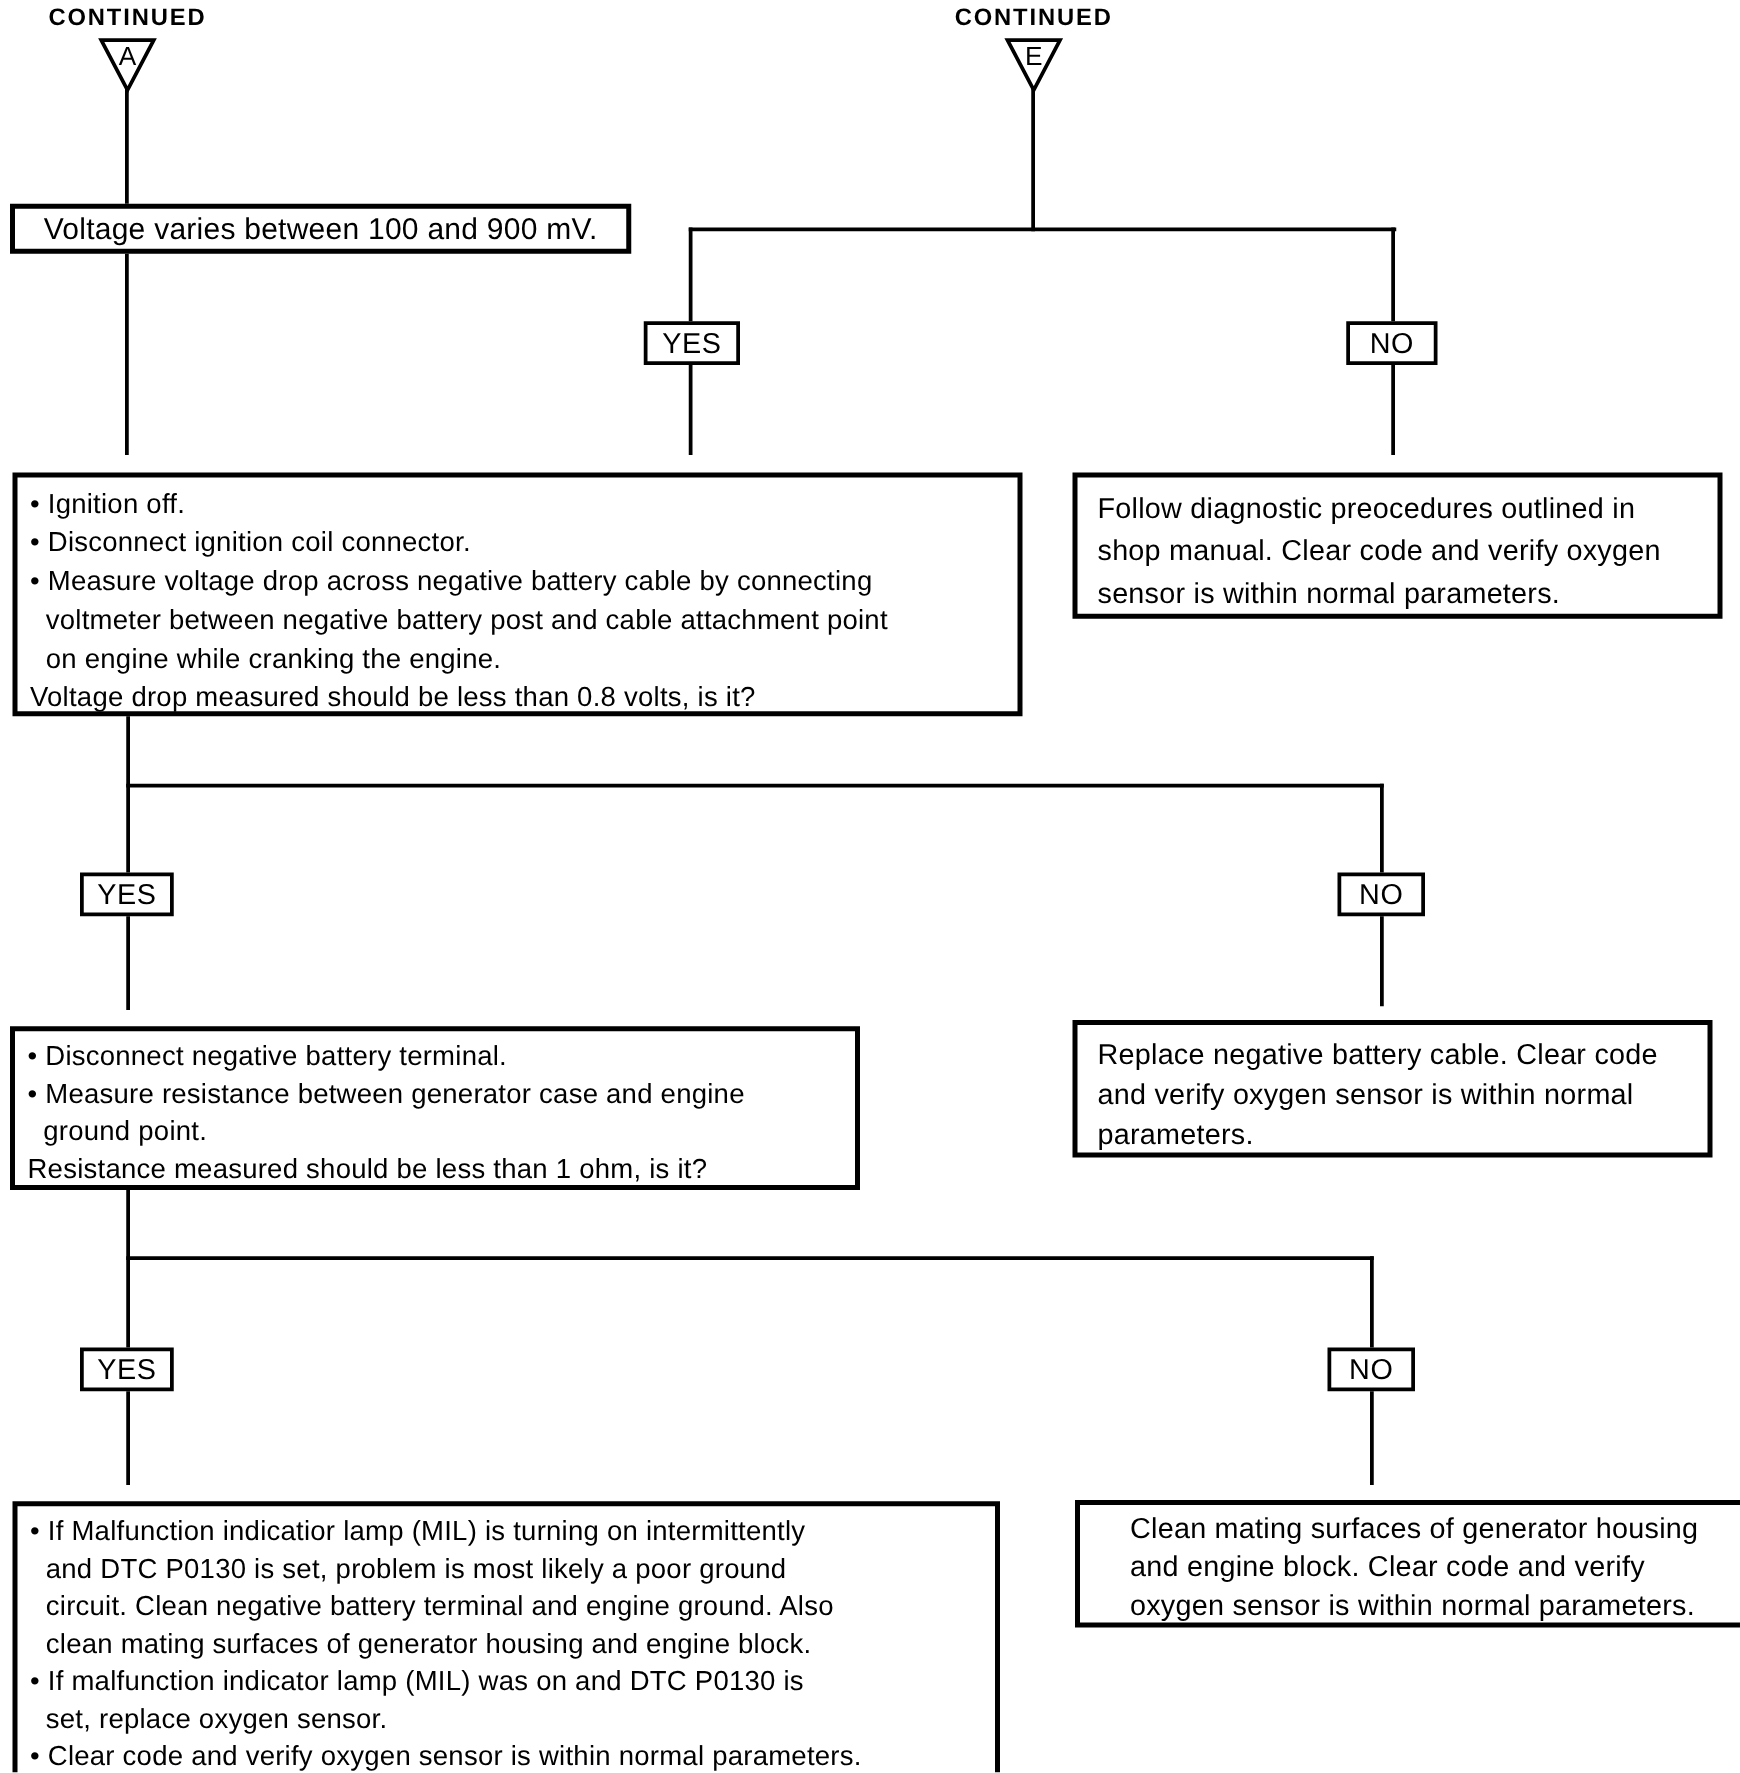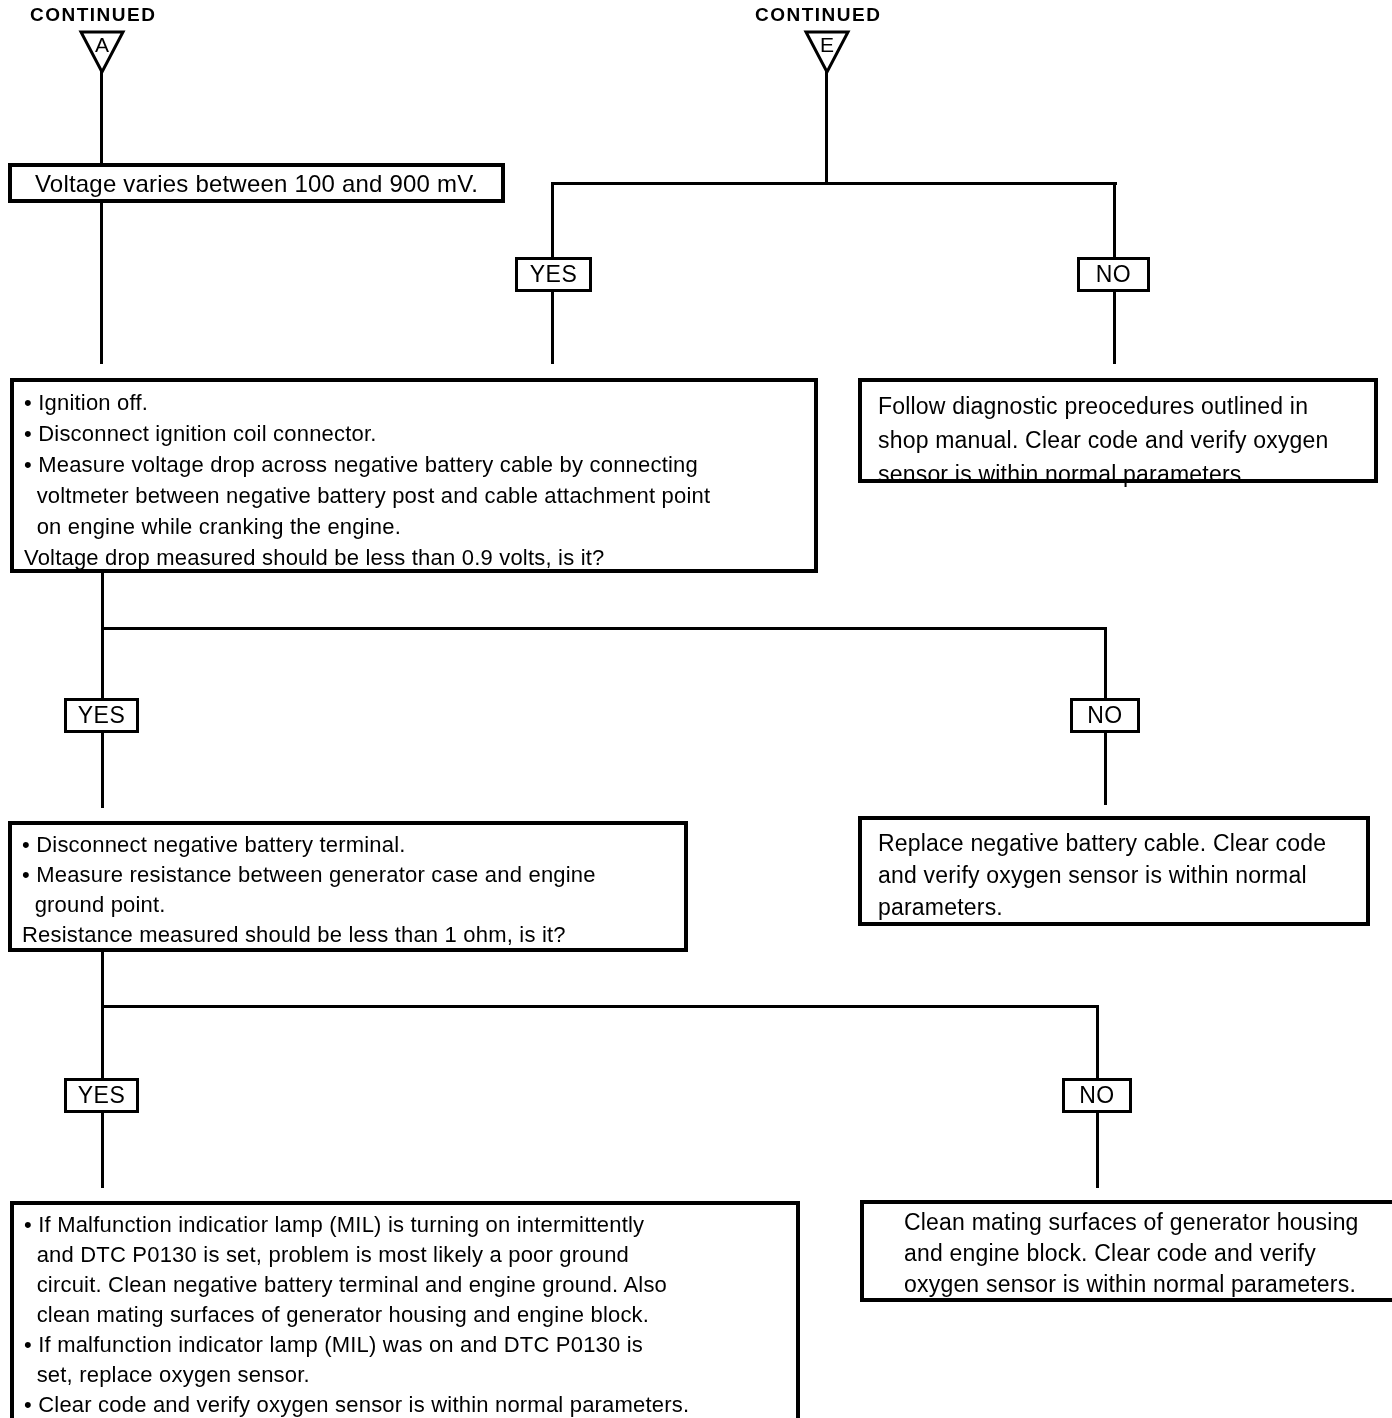--- a/index.html
+++ b/index.html
@@ -49,20 +49,21 @@
     border: 3px solid #000000;
     box-sizing: border-box;
     font-size: 23px;
     line-height: 28px;
     text-align: center;
     letter-spacing: 0.5px;
   }
   .connector {
     position: absolute;
     width: 144px;
+    text-align: center;
   }
   .connector .cont-label {
     font-size: 19px;
     font-weight: bold;
     letter-spacing: 1.5px;
     line-height: 22px;
   }
   .connector svg {
     display: block;
     margin: 3px auto 0 auto;
@@ -106,23 +107,23 @@
     </svg>
   </div>
 
   <div class="node single" style="left:8px; top:147px; width:497px; height:40px;">Voltage varies between 100 and 900 mV.</div>
 
   <div class="node" style="left:10px; top:362px; width:808px; height:195px; line-height:31px;">• Ignition off.
 • Disconnect ignition coil connector.
 • Measure voltage drop across negative battery cable by connecting
   voltmeter between negative battery post and cable attachment point
   on engine while cranking the engine.
-Voltage drop measured should be less than 0.9 volts, is it?</div>
+Voltage drop measured should be less than 0.8 volts, is it?</div>
 
-  <div class="node result" style="left:858px; top:362px; width:520px; height:105px; line-height:34px;">Follow diagnostic preocedures outlined in
+  <div class="node result" style="left:858px; top:362px; width:520px; height:117px; line-height:34px;">Follow diagnostic preocedures outlined in
 shop manual. Clear code and verify oxygen
 sensor is within normal parameters.</div>
 
   <div class="node" style="left:8px; top:805px; width:680px; height:131px;">• Disconnect negative battery terminal.
 • Measure resistance between generator case and engine
   ground point.
 Resistance measured should be less than 1 ohm, is it?</div>
 
   <div class="node result" style="left:858px; top:800px; width:512px; height:110px; line-height:32px;">Replace negative battery cable. Clear code
 and verify oxygen sensor is within normal

